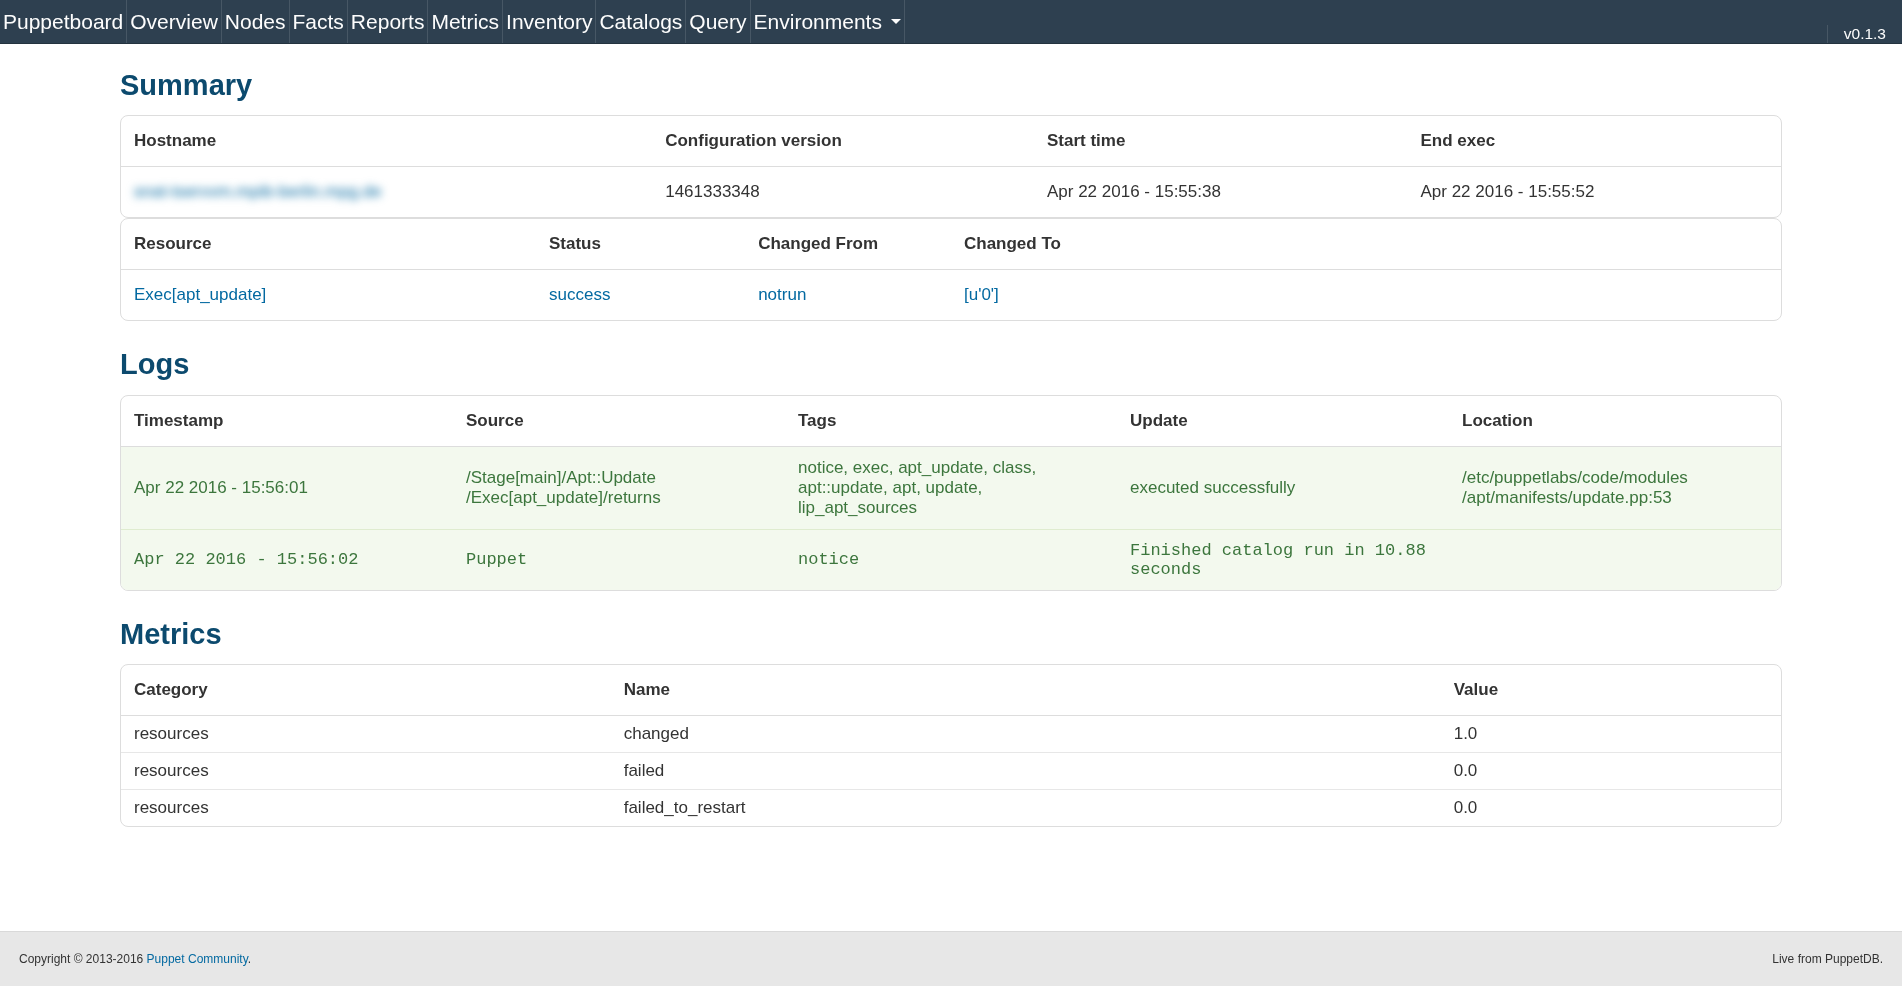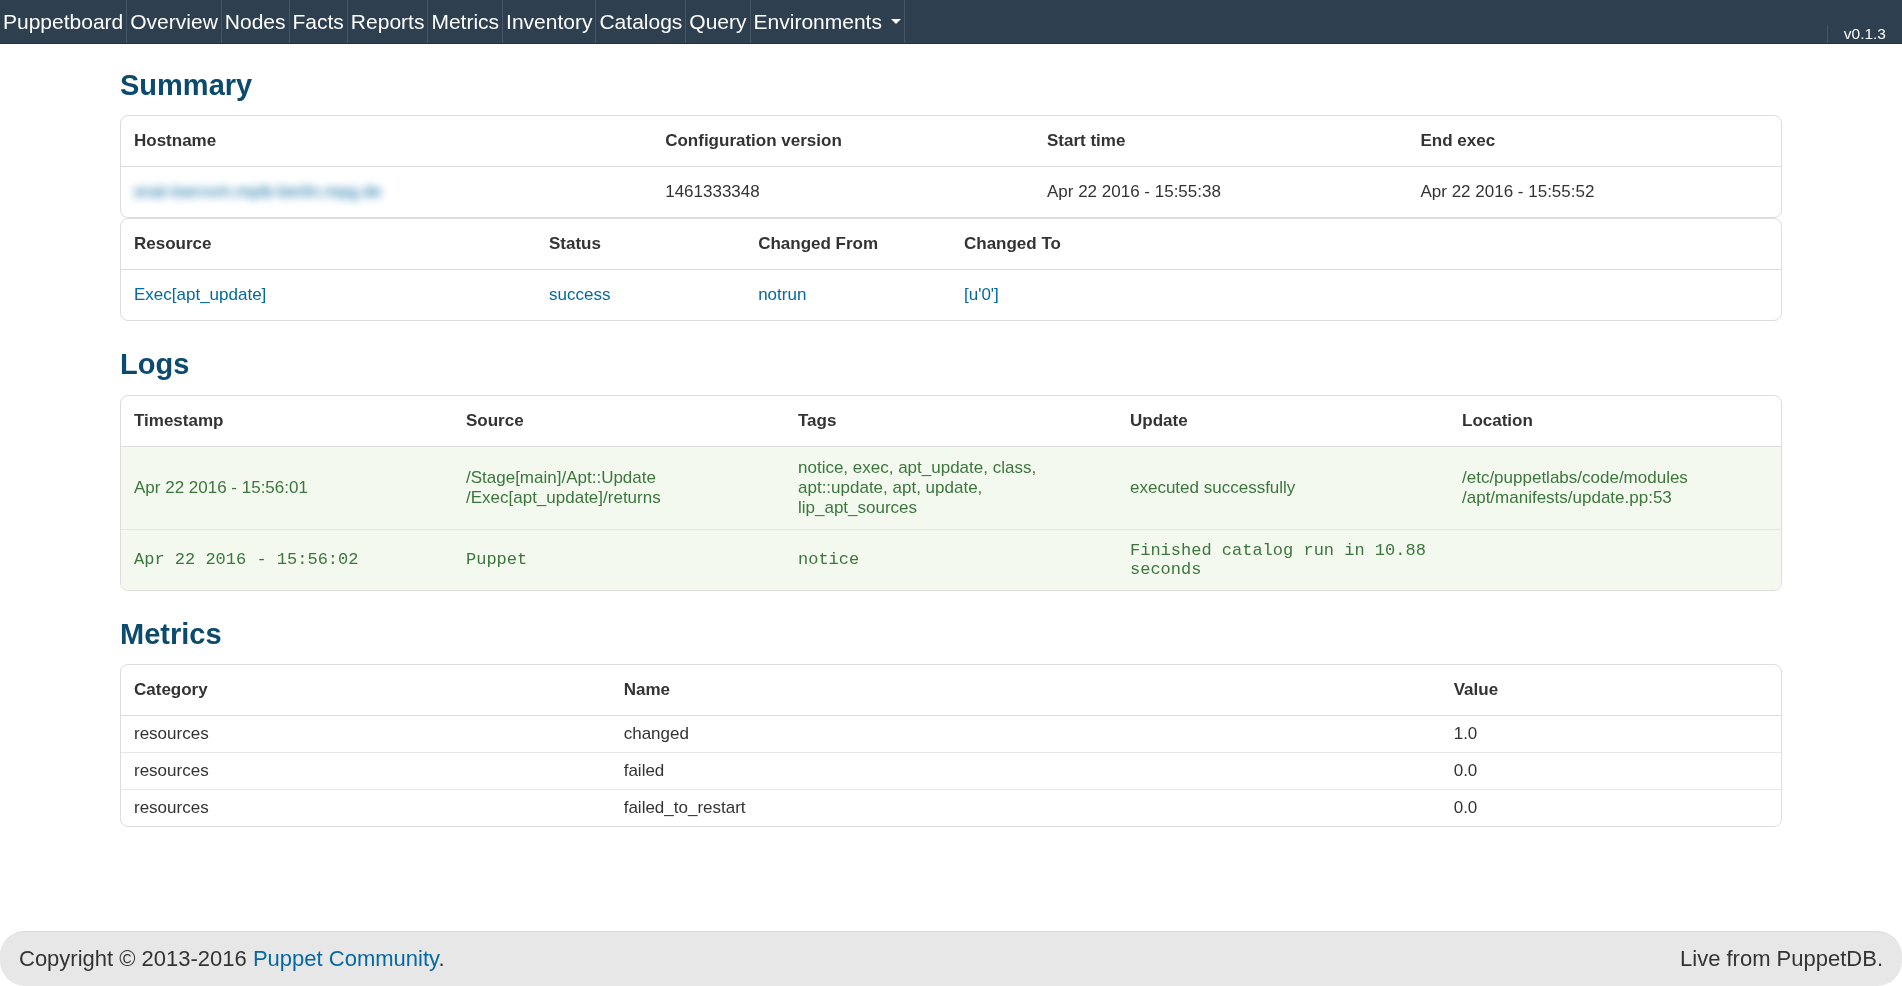--- a/index.html
+++ b/index.html
@@ -104,23 +104,22 @@
   .footer {
     position: fixed;
     left: 0; right: 0; bottom: 0;
     height: 55px;
     background: #e7e7e7;
     border-top: 1px solid #d9d9d9;
     display: flex;
     align-items: center;
     justify-content: space-between;
     padding: 0 19px;
-    font-size: 22px;
+    font-size: 12px;
     color: #333;
-    border-radius: 25px;
   }
 </style>
 </head>
 <body>
 
 <nav class="navbar">
   <div class="nav-item">Puppetboard</div>
   <div class="nav-item">Overview</div>
   <div class="nav-item">Nodes</div>
   <div class="nav-item">Facts</div>

